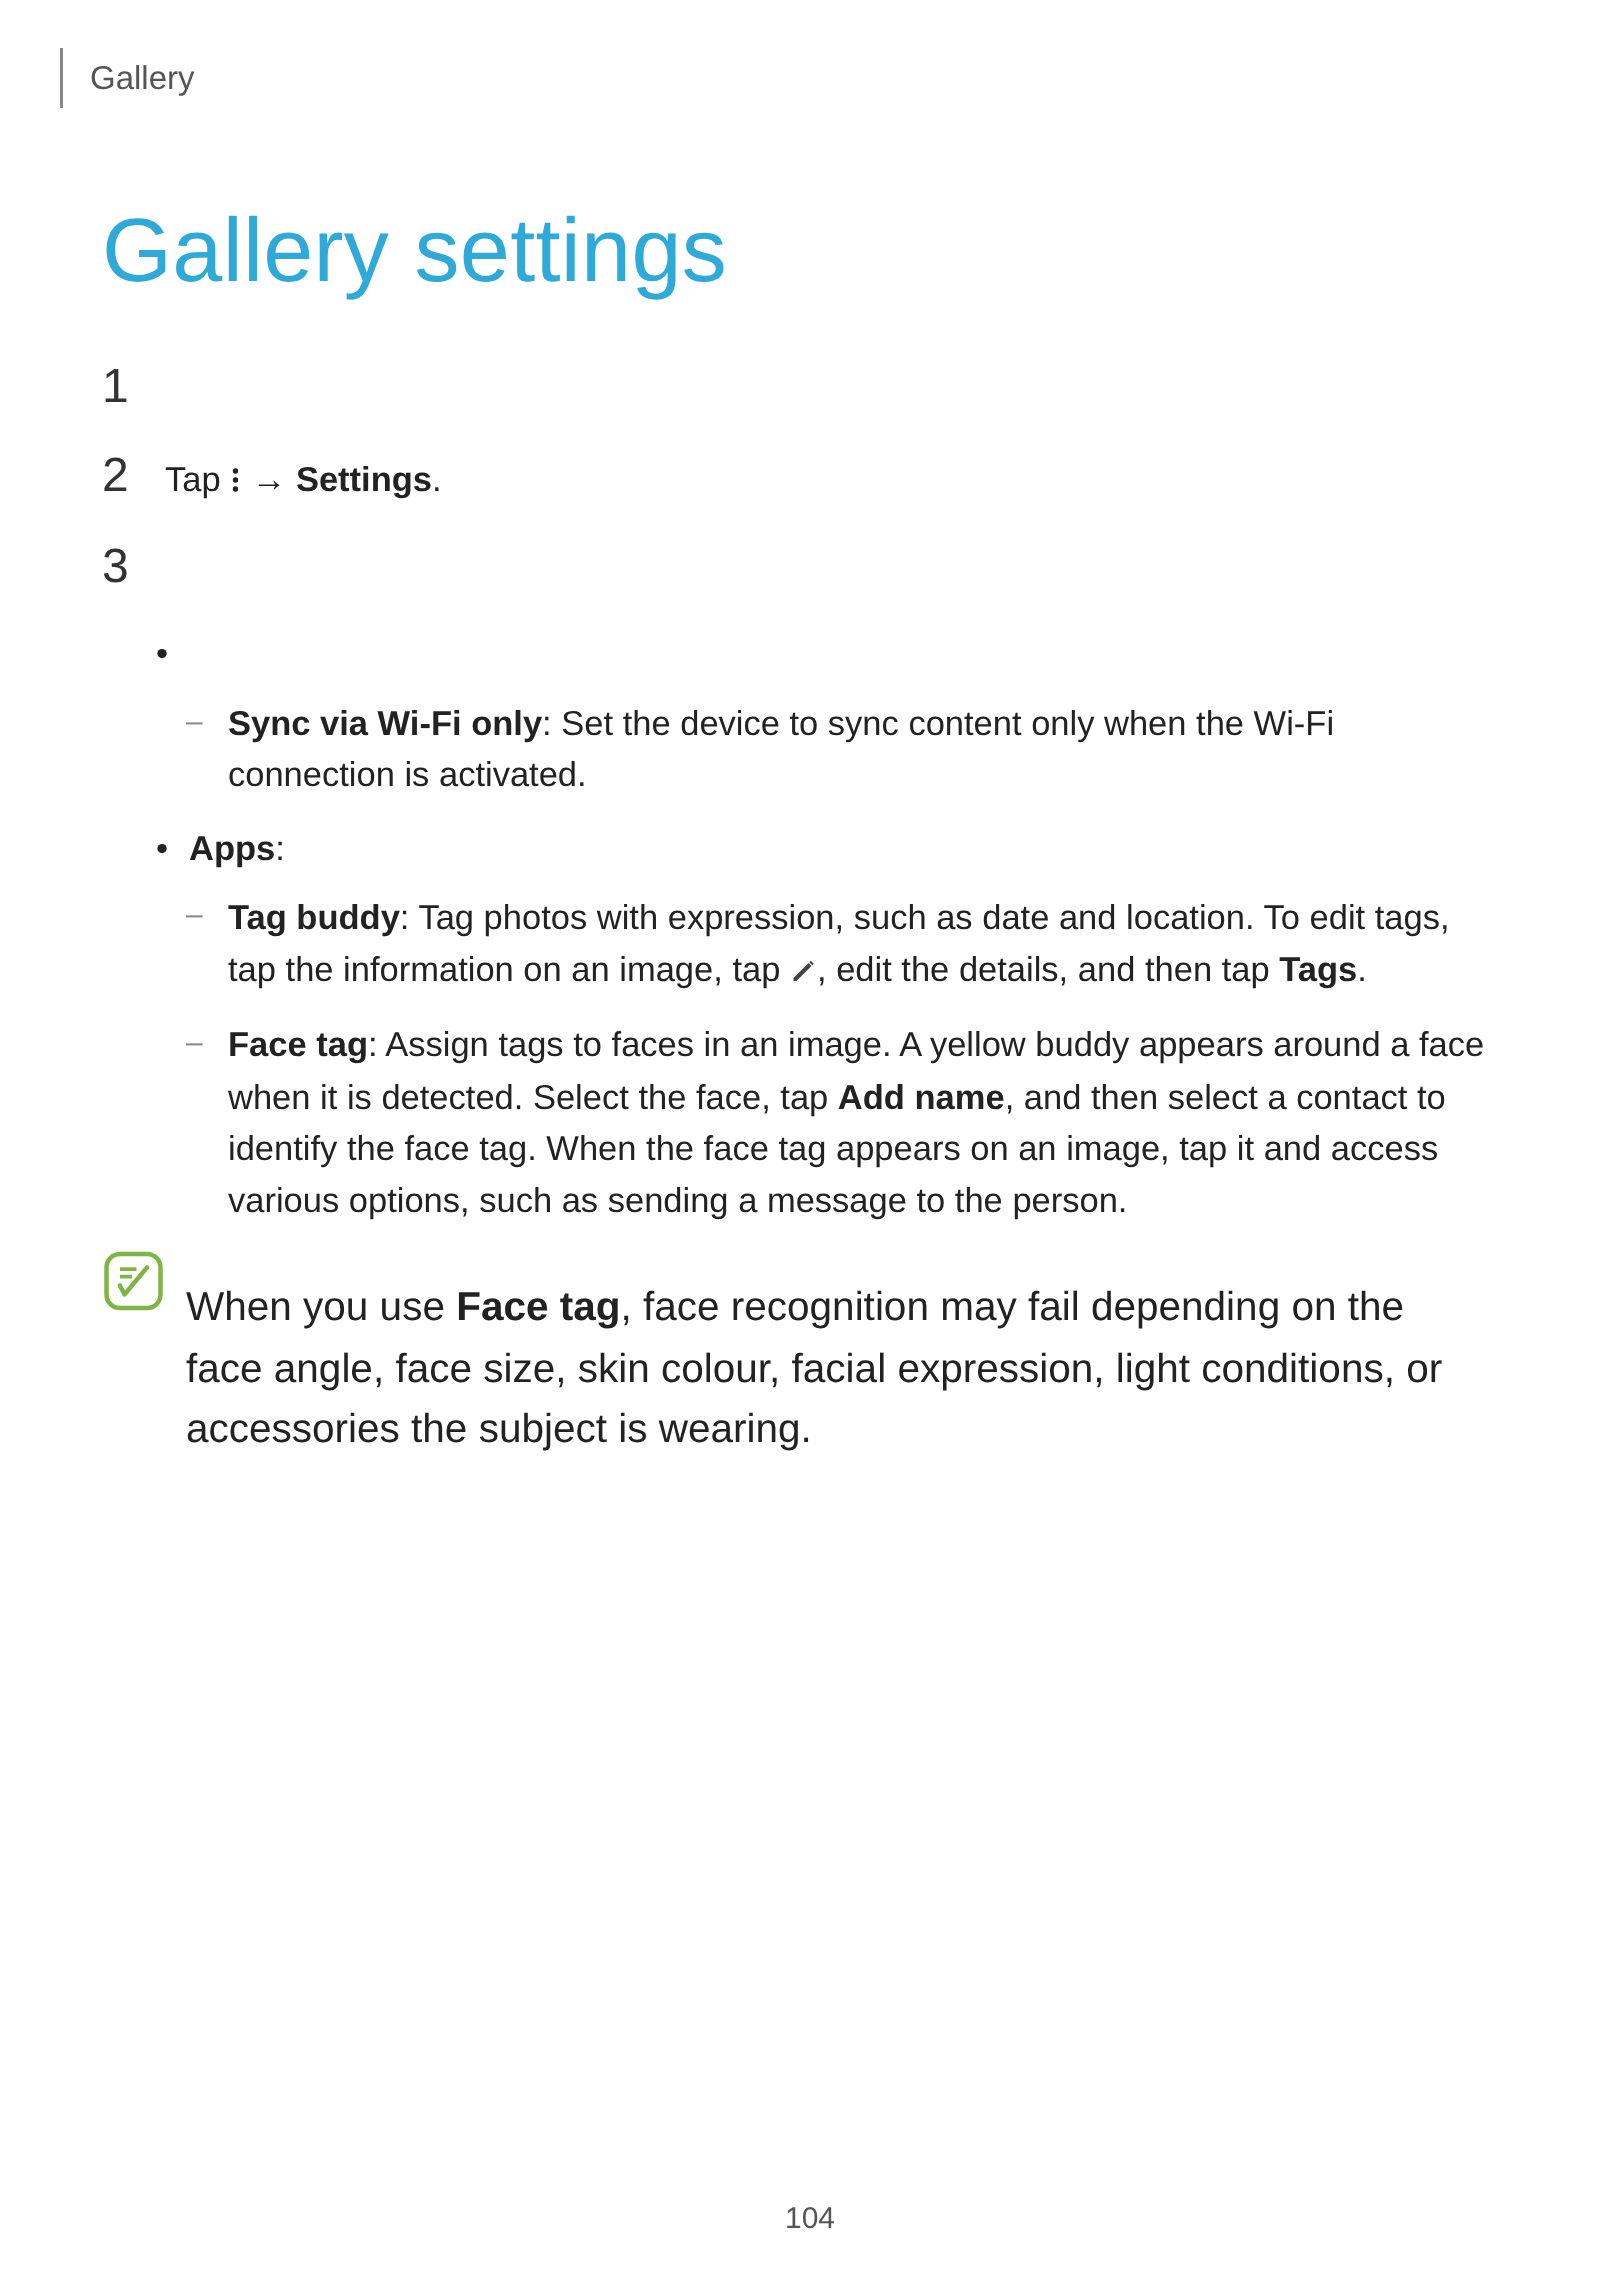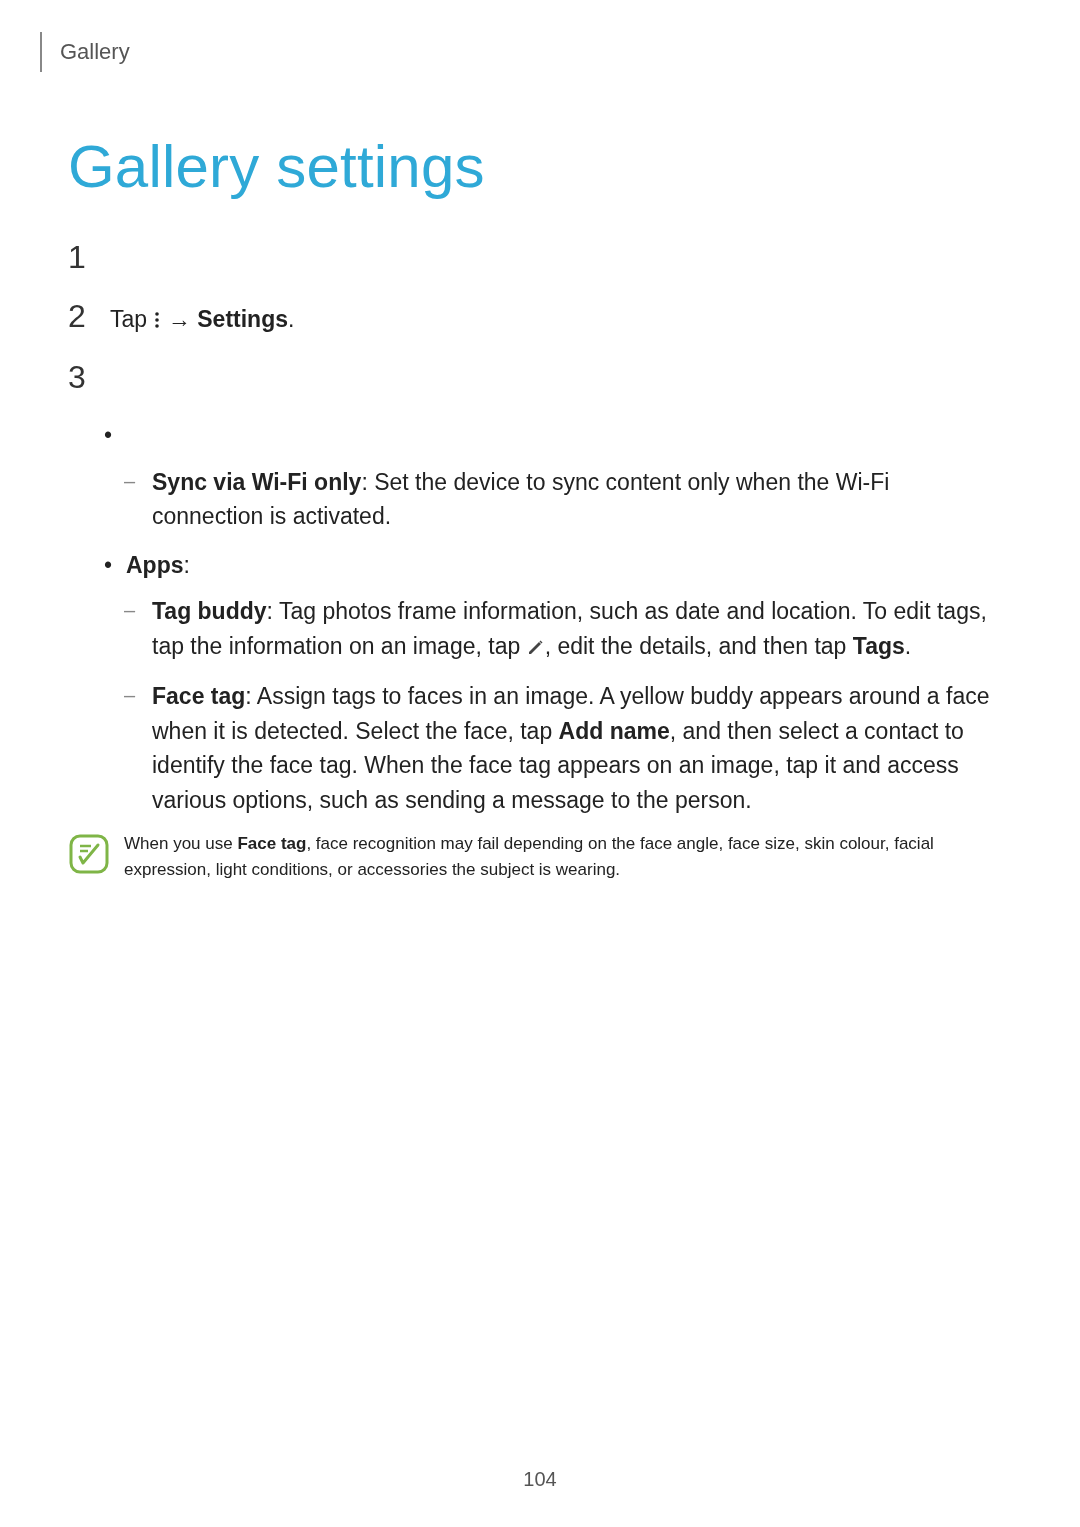--- a/index.html
+++ b/index.html
@@ -98,23 +98,24 @@
       display: flex;
       margin-top: 14px;
       margin-left: 0px;
     }
     .note-icon {
       flex-shrink: 0;
       margin-right: 14px;
       margin-top: 2px;
     }
     .note-text {
-      font-size: 17px;
+      font-size: 27px;
       line-height: 1.5;
       max-width: 860px;
+      margin-top: 20px;
     }
     .page-num {
       position: absolute;
       bottom: 36px;
       left: 0;
       width: 100%;
       text-align: center;
       font-size: 20px;
       color: #555;
     }
@@ -170,21 +171,21 @@
     <div class="bullet-text">
       <b>Apps</b><span>:</span>
     </div>
   </div>
 </div>
 
 <div class="sub-list">
   <div class="sub-item">
     <div class="sub-dash">–</div>
     <div class="sub-text">
-      <b>Tag buddy</b><span>: Tag photos frame information, such as date and location. To edit tags, tap the information on an image, tap </span><span class="inline-icon"><svg width="18" height="18" viewBox="0 0 18 18">
+      <b>Tag buddy</b><span>: Tag photos with expression, such as date and location. To edit tags, tap the information on an image, tap </span><span class="inline-icon"><svg width="18" height="18" viewBox="0 0 18 18">
             <path d="M2 14 L12 4 L14 6 L4 16 L2 16 Z" fill="#444"></path>
             <path d="M12.5 3.5 L14.5 5.5 L15.5 4.5 L13.5 2.5 Z" fill="#444"></path>
           </svg></span><span>, edit the details, and then tap </span><b>Tags</b><span>.</span>
     </div>
   </div>
 
   <div class="sub-item">
     <div class="sub-dash">–</div>
     <div class="sub-text">
       <b>Face tag</b><span>: Assign tags to faces in an image. A yellow buddy appears around a face when it is detected. Select the face, tap </span><b>Add name</b><span>, and then select a contact to identify the face tag. When the face tag appears on an image, tap it and access various options, such as sending a message to the person.</span>

